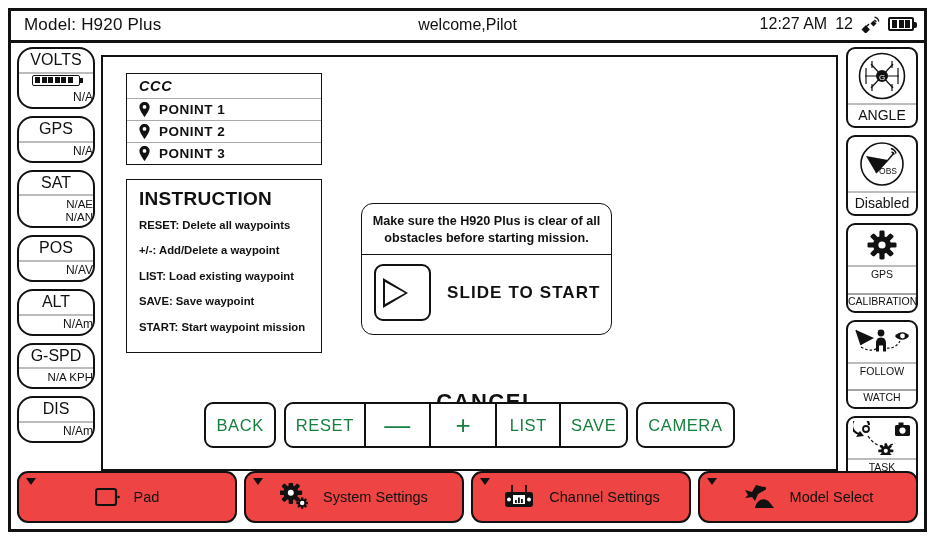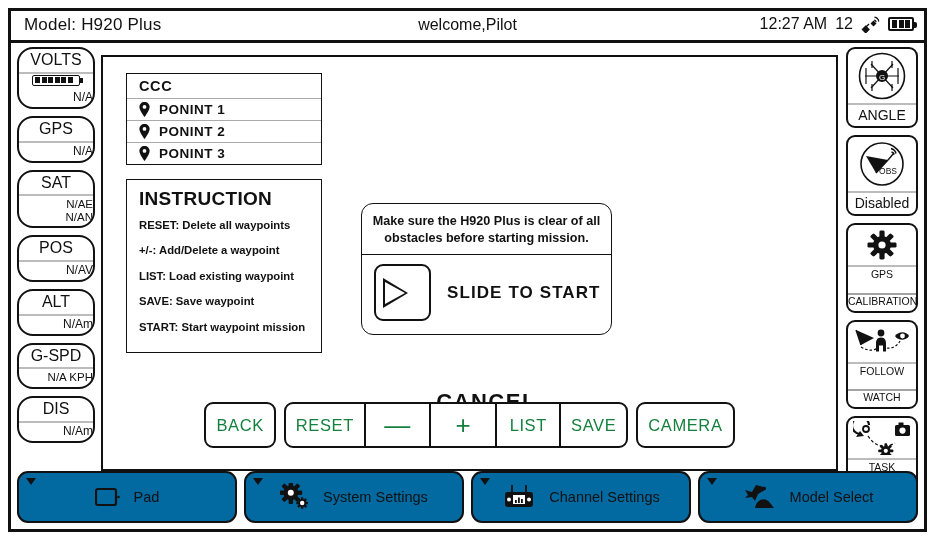--- a/index.html
+++ b/index.html
@@ -81,20 +81,21 @@
     border:2.5px solid #111;background:#fff;box-sizing:border-box;
   }
   
   .wplist{
     position:absolute;left:23px;top:16px;width:196px;
     border:1.6px solid #111;box-sizing:border-box;
   }
   .wp-title{
     font-size:14.5px;font-weight:bold;padding:4px 0 4px 12px;letter-spacing:.6px;
     border-bottom:1.6px solid #aaa;
+    font-style:italic;
   }
   .wp-row{
     display:flex;align-items:center;gap:9px;padding:3px 0 3px 12px;
     border-bottom:1.6px solid #aaa;font-size:13.5px;font-weight:bold;letter-spacing:.5px;
   }
   .wp-row:last-child{border-bottom:none;}
   .pin{width:11px;height:15px;position:relative;flex:none;}
   
   .instr{
     position:absolute;left:23px;top:122px;width:196px;height:174px;
@@ -152,21 +153,21 @@
   .grp{display:flex;margin:0 8px;}
   .grp .btn{border-radius:0;margin-left:-2.2px;text-align:right;}
   .grp .btn:first-child{border-radius:9px 0 0 9px;margin-left:0;}
   .grp .btn:last-child{border-radius:0 9px 9px 0;}
   .grp .btn.sign{font-size:26px;min-width:68px;}
   
   .taskbar{
     position:absolute;left:6px;right:6px;bottom:6px;height:52px;display:flex;gap:7px;
   }
   .task{
-    flex:1;border:2.5px solid #111;border-radius:11px;background:#0369a1;position:relative;
+    flex:1;border:2.5px solid #111;border-radius:11px;background:#ef4444;position:relative;
     display:flex;align-items:center;justify-content:center;gap:13px;
   }
   .task .caret{
     position:absolute;left:7px;top:5px;width:0;height:0;
     border-left:5px solid transparent;border-right:5px solid transparent;
     border-top:7px solid #111;
   }
   .task .tlbl{font-size:14.5px;}
   .task .ticon{display:flex;align-items:center;justify-content:center;}
   svg{display:block;}

